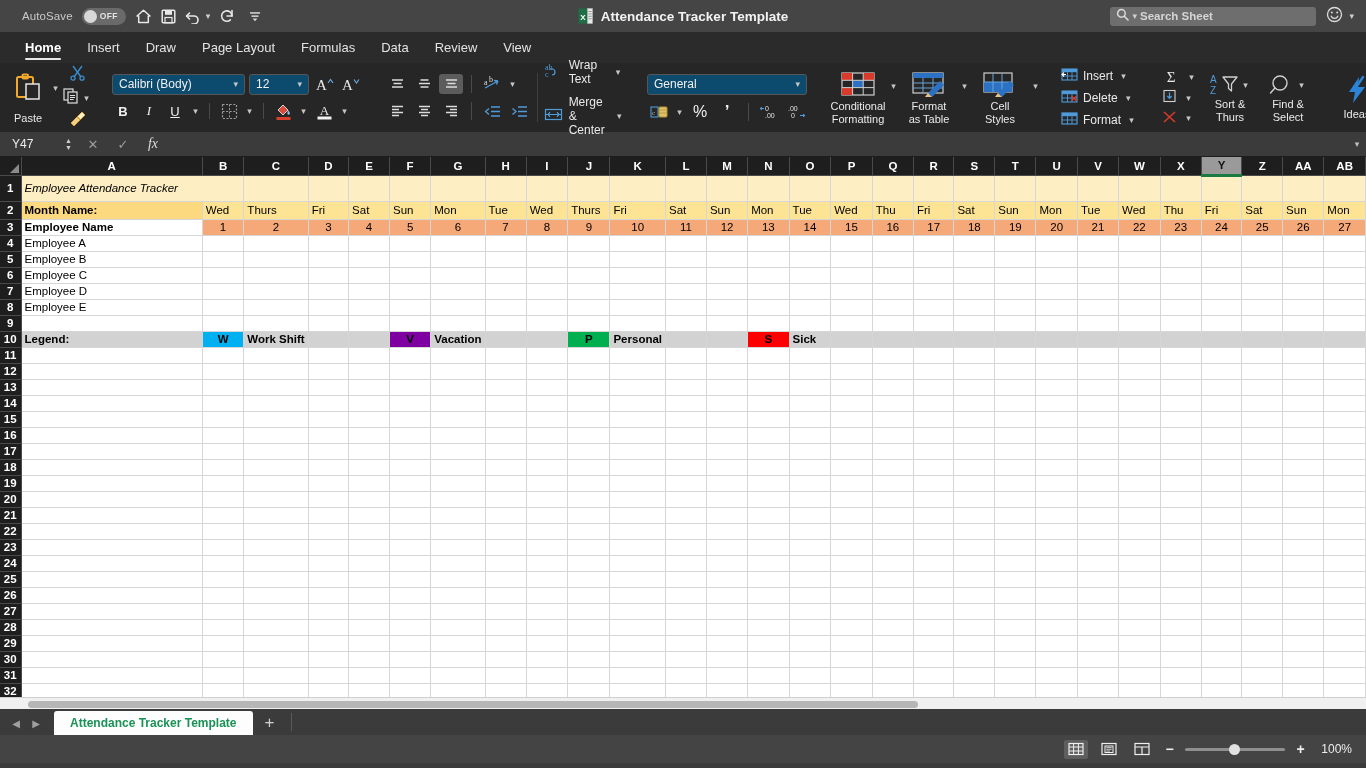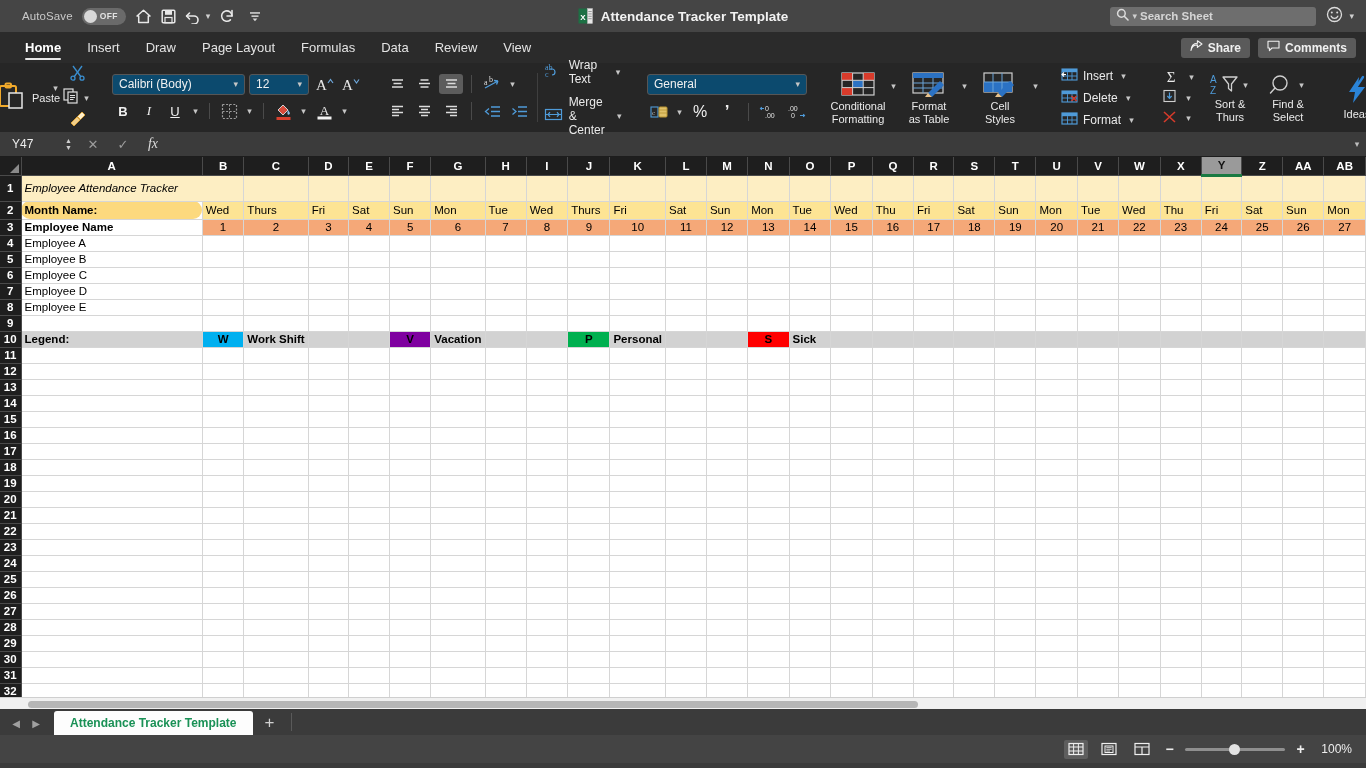--- a/index.html
+++ b/index.html
@@ -70,21 +70,21 @@
 
   
   #ribbon {
     height: 69px; background: #262626;
     display: flex; align-items: stretch; color: #e6e6e6;
   }
   .grp { display: flex; align-items: center; padding: 0 6px; height: 69px; }
   .sep { width: 1px; background: #3f3f3f; margin: 10px 2px; height: 49px; align-self: center; }
 
   .paste-btn {
-    display: flex; flex-direction: row; align-items: center; justify-content: center;
+    display: flex; flex-direction: column; align-items: center; justify-content: center;
     width: 44px; gap: 6px;
   }
   .paste-btn .lbl { font-size: 11px; color: #e9e9e9; }
   .mini-col { display: flex; flex-direction: column; align-items: center; gap: 3px; }
   .mini-row { display: flex; align-items: center; gap: 2px; }
 
   .fontrow { display: flex; flex-direction: column; gap: 6px; padding: 0 4px; }
   .fr1, .fr2 { display: flex; align-items: center; gap: 4px; }
   .combo {
     height: 21px; background: #0c4a6e; border: 1px solid #565656; border-radius: 3px;
@@ -155,21 +155,21 @@
     font-size: 11.5px; color: #000; padding: 0 3px; overflow: hidden; white-space: nowrap;
   }
   tr.r1 td { height: 26px; }
   tr.r2 td { height: 18px; }
   tr.rd td { height: 16px; }
 
   .c-title { background: #fdeec3; font-size: 19px; font-weight: normal; padding-left: 5px;
              border-right: none; border-bottom: none; font-style: italic; }
   .c-title-blank { background: #fdeec3; border-right: none; border-bottom: none; }
   .c-month { background: #fcd97e; font-size: 15.5px; font-weight: bold; padding-left: 5px;
-             border-right: none; border-bottom: none; border-radius: 9px; }
+             border-right: none; border-bottom: none; }
   .c-dow { background: #fde494; font-weight: normal; font-size: 10.5px;
            border: 1px solid #000; padding-left: 3px; }
   .c-name-hdr { background: #ffffff; font-weight: bold; font-size: 11.5px; border-bottom: 1px solid #c9c9c9;
                 border-right: none; }
   .c-date { background: #f5a878; text-align: center; font-weight: normal; font-size: 11.5px;
             border: 1px solid #000; }
   .c-emp { background: #ffffff; font-size: 11.5px; border-right: none; border-bottom: 1px solid #e2e2e2; }
   .c-data { background: #ffffff; border: 1px solid #000; }
   .c-blank { background: #ffffff; }
   .c-legend { background: #d2d2d2; font-weight: bold; font-size: 11.5px; padding-left: 5px;
@@ -296,38 +296,20 @@
 
 <div id="tabs">
   <div class="tab active">Home</div>
   <div class="tab">Insert</div>
   <div class="tab">Draw</div>
   <div class="tab">Page Layout</div>
   <div class="tab">Formulas</div>
   <div class="tab">Data</div>
   <div class="tab">Review</div>
   <div class="tab">View</div>
-  <div id="tabs-right">
-    <div class="pill">
-      <span>
-        <svg width="13" height="12" viewBox="0 0 13 12">
-            <path d="M1 10.5 c0.6-4 3.6-5.6 6.4-5.6 V7.4 L12 4 L7.4 0.8 V3.2 C4 3.3 1.2 5.6 1 10.5 Z" fill="none" stroke="#f0f0f0" stroke-width="1.1" stroke-linejoin="round"></path>
-          </svg>
-      </span>
-      <span>Share</span>
-    </div>
-    <div class="pill">
-      <span>
-        <svg width="13" height="12" viewBox="0 0 13 12">
-            <path d="M1 1.2 H12 V8 H5 L2.4 10.6 V8 H1 Z" fill="none" stroke="#f0f0f0" stroke-width="1.1" stroke-linejoin="round"></path>
-          </svg>
-      </span>
-      <span>Comments</span>
-    </div>
-  </div>
 </div>
 
 <div id="ribbon">
 
   <div class="grp">
     <div class="paste-btn">
       <span>
         <svg width="30" height="30" viewBox="0 0 30 30">
             <rect x="4" y="5" width="16" height="20" rx="1.5" fill="none" stroke="#f0a92b" stroke-width="2"></rect>
             <rect x="9.5" y="2.5" width="5.5" height="4" rx="1" fill="none" stroke="#f0a92b" stroke-width="2"></rect>

